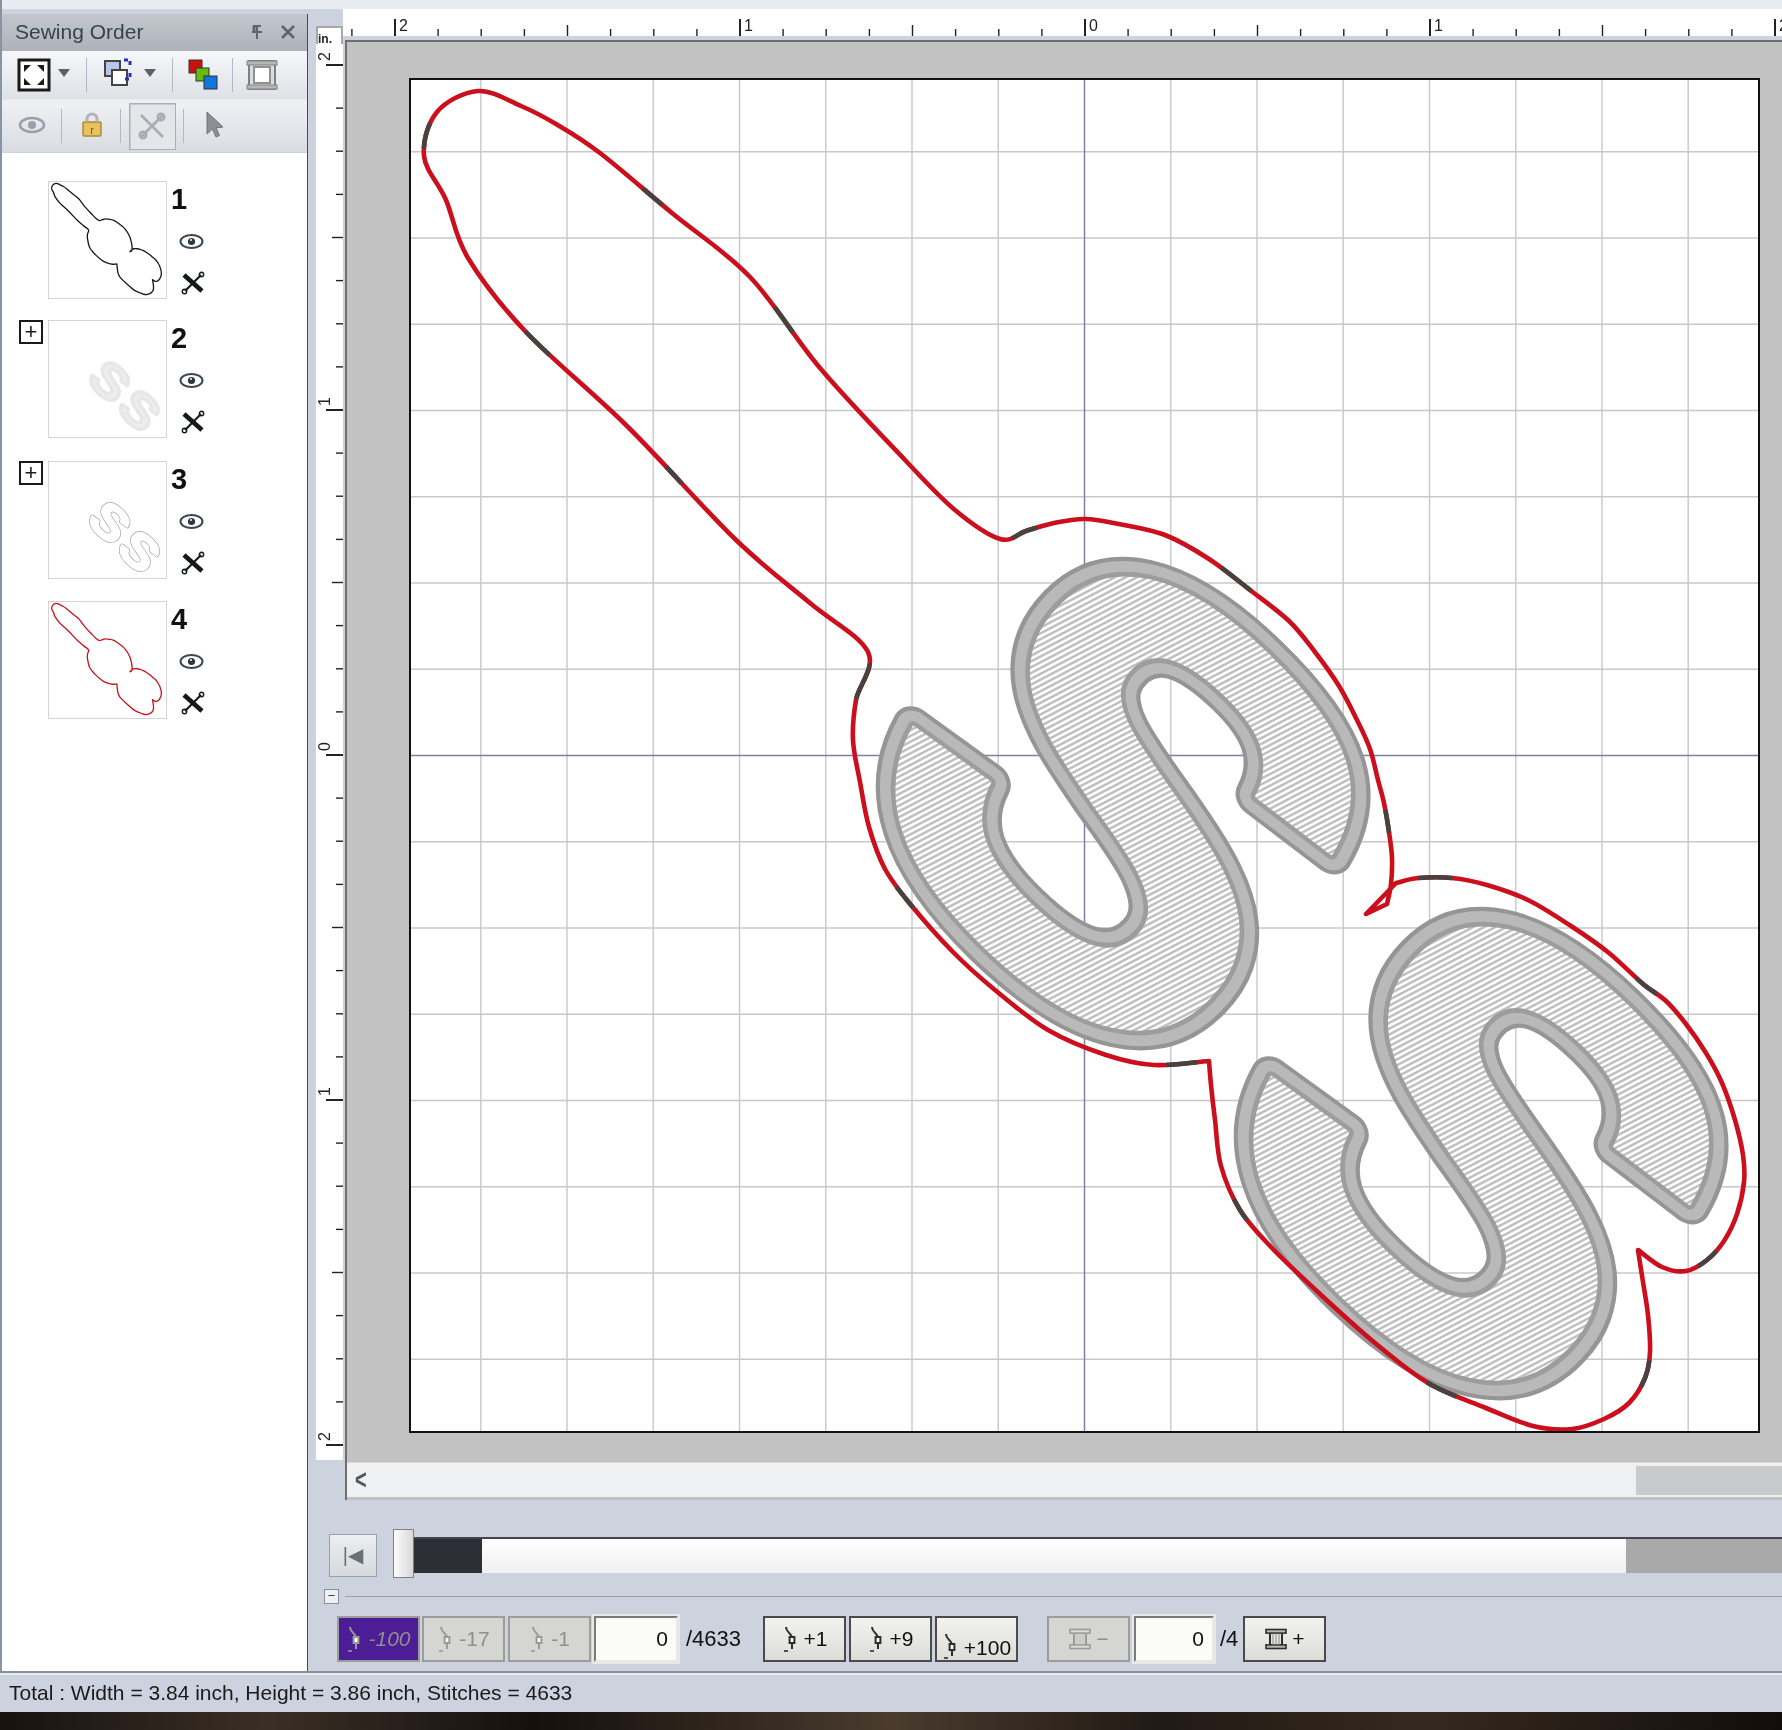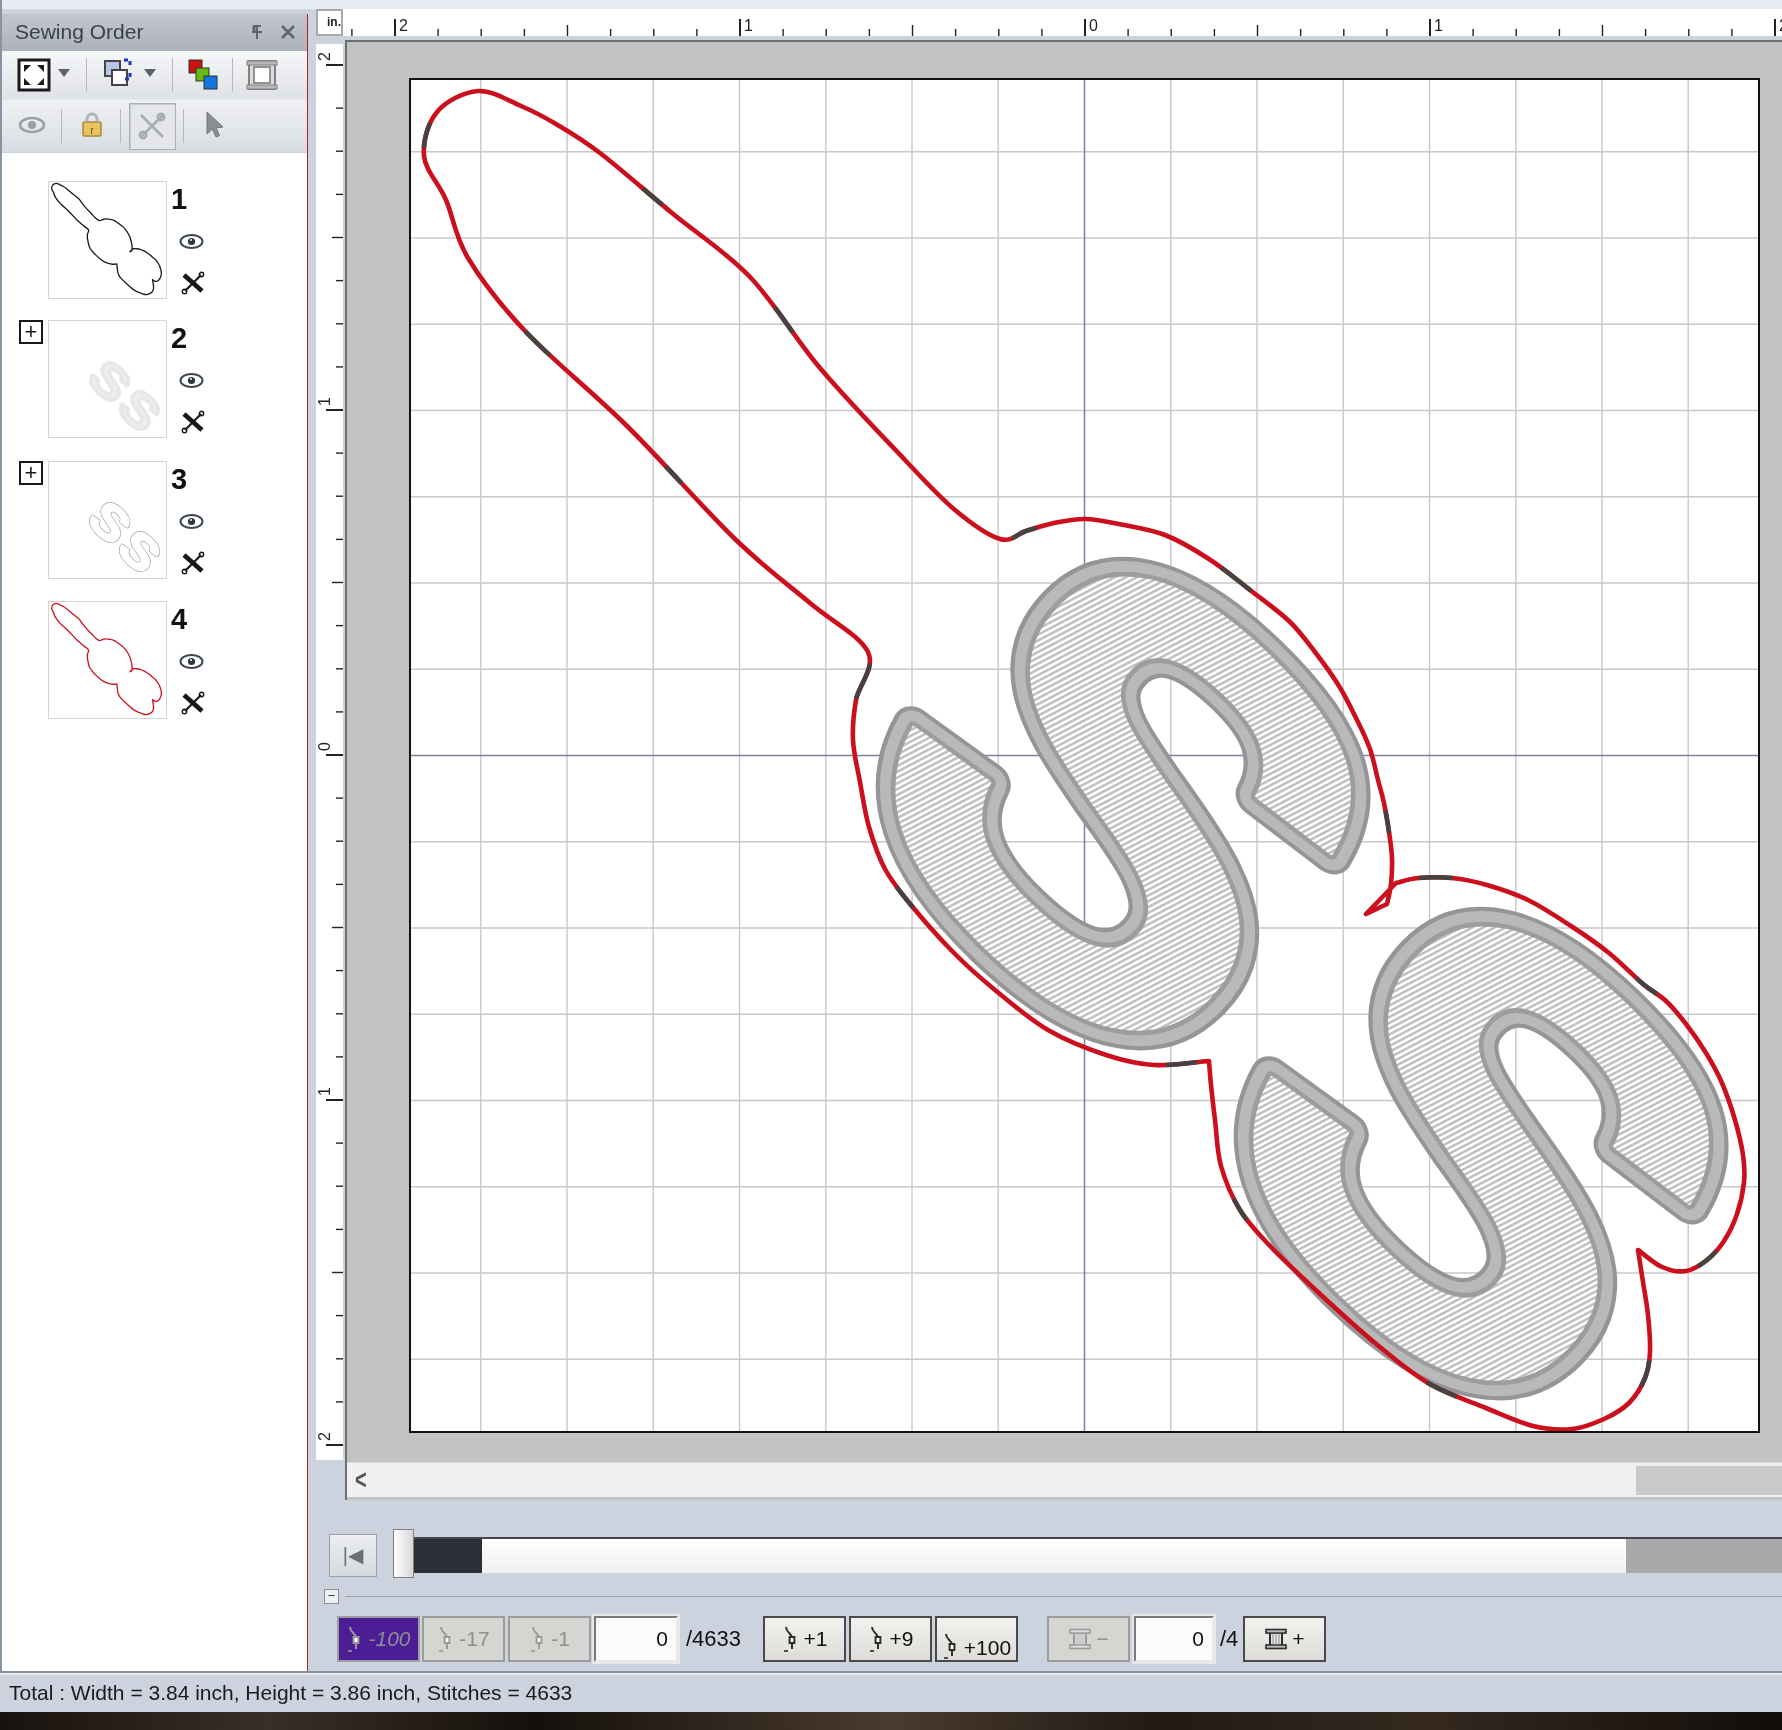--- a/index.html
+++ b/index.html
@@ -6,21 +6,21 @@
 #panel { position:absolute; left:2px; top:14px; width:306px; height:1660px; background:#fff; border-right:1px solid #b91c1c; }
 #ptitle { position:absolute; left:0; top:0; width:100%; height:37px; background:linear-gradient(#c3c7cd,#adb2ba); color:#39434c; font-size:21px; line-height:36px; padding-left:13px; }
 #tb1 { position:absolute; left:0; top:37px; width:100%; height:49px; background:linear-gradient(#f6f7f9,#dee1e6); border-bottom:1px solid #e6e8ec; }
 #tb2 { position:absolute; left:0; top:86px; width:100%; height:53px; background:linear-gradient(#f0f1f4,#d8dce2); border-bottom:1px solid #cdd2d8; }
 .sep { position:absolute; top:7px; width:1px; height:34px; background:#b4b9c1; }
 .thumb { position:absolute; left:46px; width:119px; height:118px; border:1px solid #d4d4d4; background:#fff; overflow:hidden; }
 .plusbox { position:absolute; left:17px; width:24px; height:24px; border:2px solid #1a1a1a; background:#fff; color:#1a1a1a; font-size:22px; line-height:20px; text-align:center; }
 .inum { position:absolute; left:169px; font-size:29px; font-weight:bold; color:#111; }
 .ieye { position:absolute; left:177px; }
 .idel { position:absolute; left:178px; }
-#cornerbox { position:absolute; left:316px; top:9px; width:27px; height:27px; background:#fff; border:2px solid #a8a8a8; color:#222; font-size:12px; font-weight:bold; text-align:right; line-height:23px; }
+#cornerbox { position:absolute; left:316px; top:26px; width:27px; height:27px; background:#fff; border:2px solid #a8a8a8; color:#222; font-size:12px; font-weight:bold; text-align:left; line-height:23px; }
 #hruler { position:absolute; left:343px; top:9px; width:1439px; height:27px; background:#fff; }
 #vruler { position:absolute; left:316px; top:44px; width:27px; height:1416px; background:#fff; }
 #ccont { position:absolute; left:345px; top:40px; width:1437px; height:1460px; background:#c2c2c2; border-top:2px solid #6f6f6f; border-left:2px solid #6f6f6f; }
 #canvas { position:absolute; left:409px; top:78px; width:1351px; height:1355px; background:#fff; border:2px solid #111; }
 #hsb { position:absolute; left:347px; top:1462px; width:1435px; height:35px; background:#eff0f1; border-top:1px solid #dadada; }
 #hsb .larr { position:absolute; left:8px; top:5px; color:#555; font-size:20px; font-weight:bold; transform:scaleY(1.4); }
 #hsb .sthumb { position:absolute; left:1289px; top:3px; width:146px; height:29px; background:#c9cacc; }
 #gotostart { position:absolute; left:329px; top:1534px; width:48px; height:43px; background:linear-gradient(#eceef0,#d6d9dd); border:1px solid #9aa0a8; color:#6a7078; font-size:20px; text-align:center; line-height:41px; }
 #slthumb { position:absolute; left:393px; top:1529px; width:21px; height:49px; background:linear-gradient(90deg,#fdfdfd,#d8d8d8); border:1px solid #808080; }
 #sltrack { position:absolute; left:414px; top:1537px; width:1368px; height:36px; border-top:2px solid #43474d; background:linear-gradient(#fff, #f0f0f0); }

